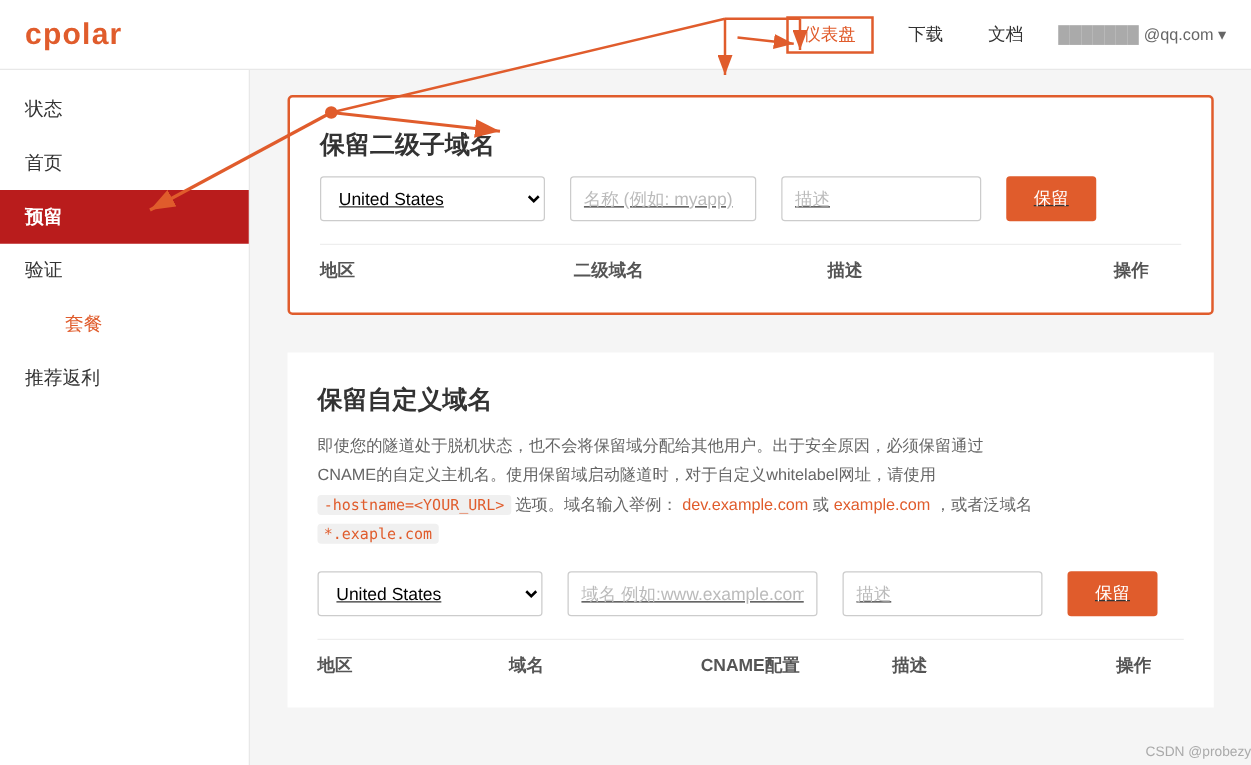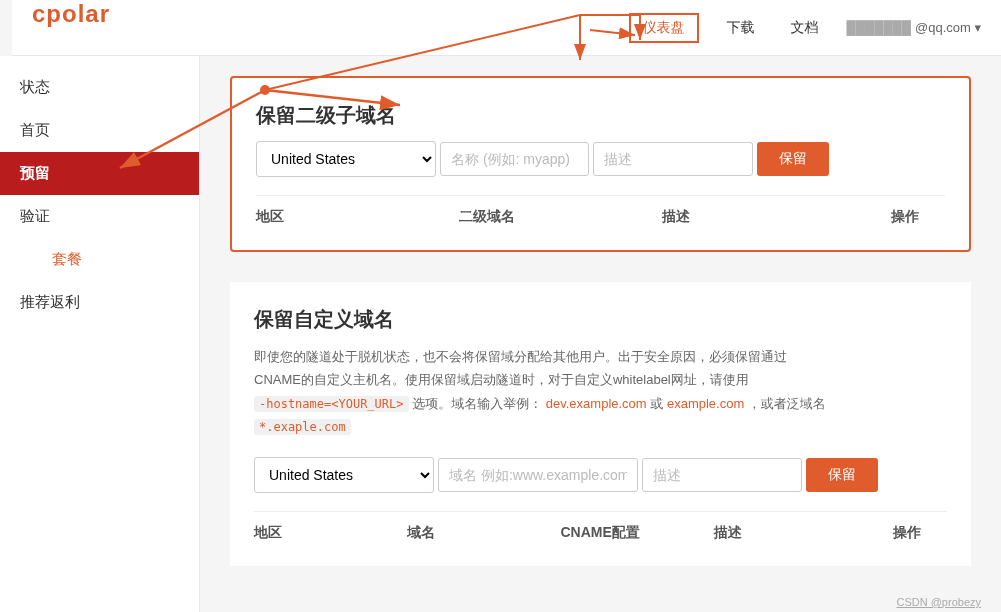--- a/index.html
+++ b/index.html
@@ -3,25 +3,25 @@
   <meta charset="utf-8">
   <style>
     * { box-sizing: border-box; margin: 0; padding: 0; }
     body { font-family: 'Microsoft YaHei', Arial, sans-serif; background: #f5f5f5; font-size: 14px; color: #333; }
 
     
     .header {
       background: #fff;
       height: 56px;
       display: flex;
+      align-items: center;
       justify-content: space-between;
       padding: 0 20px;
       border-bottom: 1px solid #e8e8e8;
       position: relative;
-      margin-left: 12px;
     }
     .logo {
       font-size: 24px;
       color: #e05c2c;
       font-weight: bold;
       letter-spacing: 1px;
     }
     .header-nav {
       display: flex;
       align-items: center;
@@ -117,23 +117,23 @@
       font-family: monospace;
       font-size: 12px;
     }
     .section-desc .link-text {
       color: #e05c2c;
     }
 
     
     .form-row {
       display: flex;
-      align-items: center;
-      gap: 4px;
+      gap: 20px;
       margin-bottom: 18px;
+      text-decoration: underline;
     }
     .select-country {
       width: 180px;
       padding: 8px 10px;
       border: 1px solid #ccc;
       border-radius: 3px;
       background: #fff;
       font-size: 14px;
       appearance: auto;
       cursor: pointer;
@@ -193,24 +193,23 @@
     }
 
     .page-wrapper {
       position: relative;
     }
 
     
     .watermark {
       position: fixed;
       bottom: 4px;
-      right: 20px;
+      right: 0;
       font-size: 11px;
       color: #aaa;
-      text-decoration: underline;
     }
 
     
     .svg-overlay {
       position: absolute;
       top: 0; left: 0;
       pointer-events: none;
       z-index: 10;
     }
 

